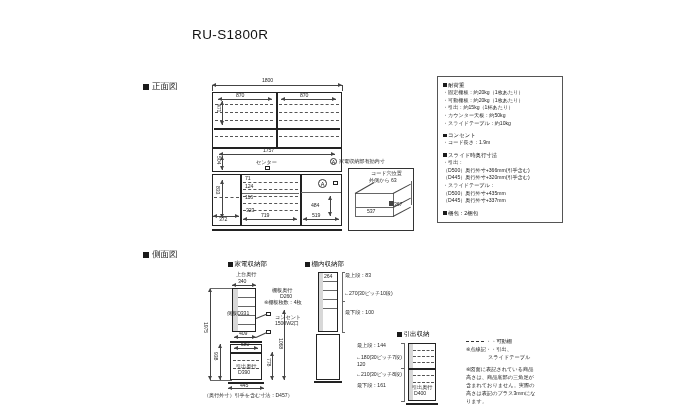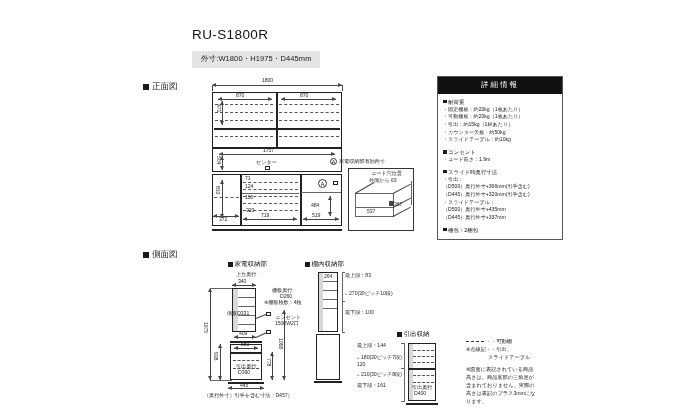--- a/index.html
+++ b/index.html
@@ -113,24 +113,22 @@
     display: inline-block; width: 18px; border-top: 1.2px dashed #333;
     vertical-align: middle; margin-right: 2px;
   }
 </style>
 </head>
 <body>
 
 <div id="page">
 
   <div class="t title">RU-S1800R</div>
-  <div class="subtitle-box">外寸:W1800・H1975・D445mm</div>
 
   <div id="detail-panel">
-    <div id="detail-title">詳細情報</div>
     <div id="detail-body">
 
       <div class="d-grp">
         <div class="d-h">
           <span class="sq-sm"></span>
           <span>耐荷重</span>
         </div>
         <div class="d-li">・固定棚板：約20kg（1枚あたり）</div>
         <div class="d-li">・可動棚板：約20kg（1枚あたり）</div>
         <div class="d-li">・引出：約15kg（1杯あたり）</div>

